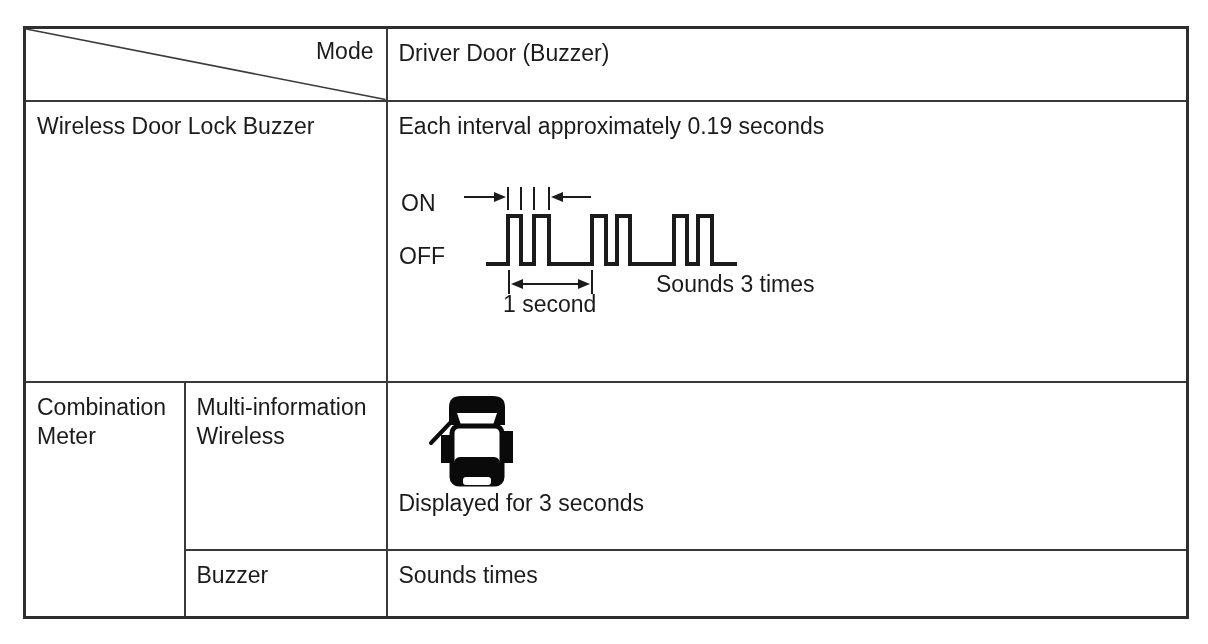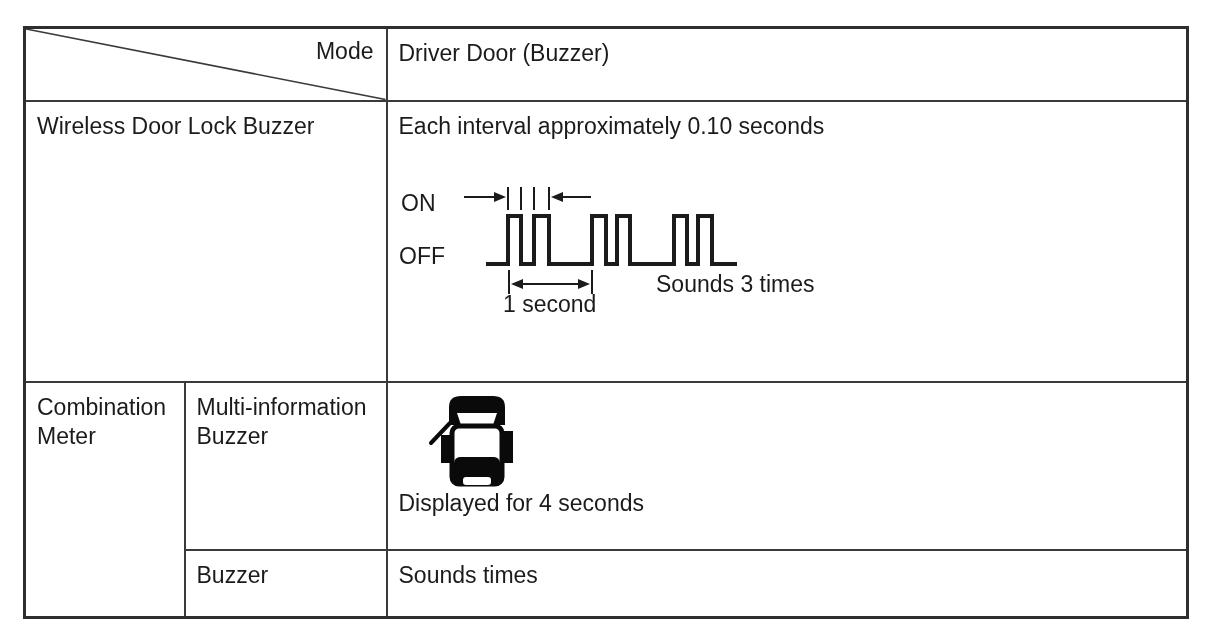--- a/index.html
+++ b/index.html
@@ -61,21 +61,21 @@
       <td>
         <span>Driver Door (Buzzer)</span>
       </td>
     </tr>
 
     <tr class="r-wireless">
       <td colspan="2">
         <span>Wireless Door Lock Buzzer</span>
       </td>
       <td>
-        <p class="interval-text">Each interval approximately 0.10 seconds</p>
+        <p class="interval-text">Each interval approximately 0.19 seconds</p>
 
         <svg class="waveform" viewBox="0 0 440 140" width="440" height="140">
           <text x="2" y="27">ON</text>
           <text x="0" y="80">OFF</text>
 
           <polyline class="wave" points="87,80 109,80 109,32 122,32 122,80 135,80 135,32 150,32 150,80 193,80 193,32 207,32 207,80 218,80 218,32 231,32 231,80 275,80 275,32 288,32 288,80 299,80 299,32 313,32 313,80 338,80"></polyline>
 
           <g class="dim">
             <line x1="65" y1="13" x2="102" y2="13"></line>
             <polygon points="107,13 95,8 95,18"></polygon>
@@ -99,34 +99,34 @@
           <text x="257" y="108">Sounds 3 times</text>
         </svg>
       </td>
     </tr>
 
     <tr class="r-display">
       <td rowspan="2">
         <span>Combination Meter</span>
       </td>
       <td>
-        <span>Multi-information Buzzer</span>
+        <span>Multi-information Wireless</span>
       </td>
       <td>
         <svg class="car-icon" viewBox="0 0 88 94" width="88" height="94">
           <line class="door-line" x1="4" y1="48" x2="23" y2="28"></line>
           <path class="car-black" d="M22,30 L22,12 Q22,1 34,1 L66,1 Q78,1 78,12 L78,30 Z"></path>
           <polygon class="car-white" points="30,18 70,18 66,30 34,30"></polygon>
           <rect class="car-outline" x="25" y="31" width="50" height="58" rx="7"></rect>
           <rect class="car-black" x="14" y="40" width="9" height="28"></rect>
           <rect class="car-black" x="77" y="36" width="9" height="32"></rect>
           <rect class="car-black" x="27" y="62" width="46" height="28" rx="6"></rect>
           <rect class="car-white" x="36" y="82" width="28" height="8" rx="3"></rect>
         </svg>
-        <p class="value-text">Displayed for 4 seconds</p>
+        <p class="value-text">Displayed for 3 seconds</p>
       </td>
     </tr>
 
     <tr class="r-buzzer">
       <td>
         <span>Buzzer</span>
       </td>
       <td>
         <span>Sounds times</span>
       </td>

